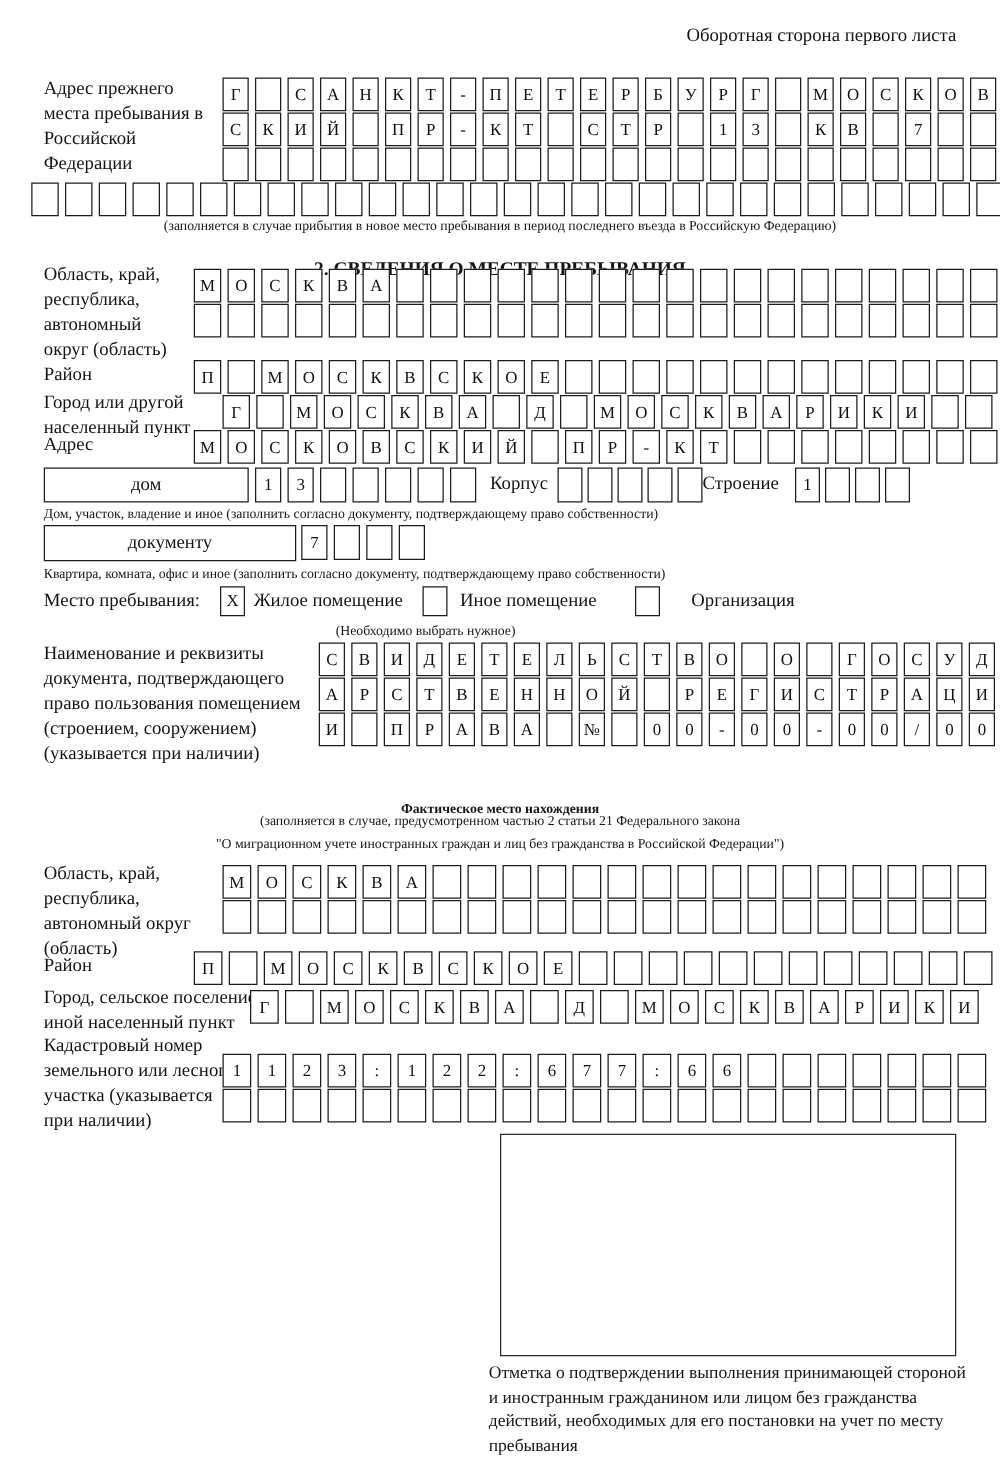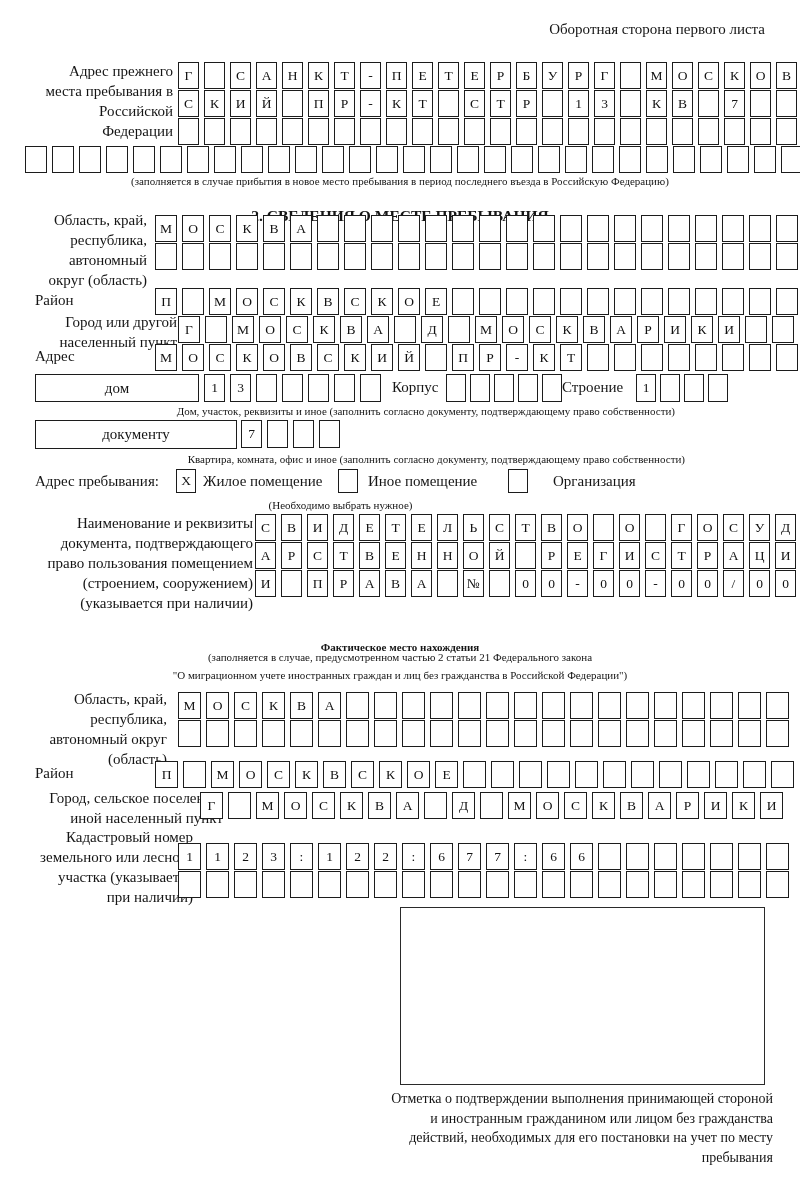--- a/index.html
+++ b/index.html
@@ -1,18 +1,18 @@
 <!DOCTYPE html>
 <html><head>
 <meta charset="utf-8">
 <style>
   html,body{margin:0;padding:0;background:#ffffff;}
   #page{position:relative;width:800px;height:1180px;background:#fff;
         font-family:Liberation Serif, serif;color:#151515;overflow:hidden;}
-  .abs{position:absolute;text-align:right;}
+  .abs{position:absolute;}
   .label{font-size:15px;line-height:1.33;}
   .small{font-size:11px;line-height:1.35;}
   .bold{font-weight:bold;margin-top:12px;}
   .center{left:0;width:800px;text-align:center;}
   .right{text-align:right;}
   .cellrow{display:flex;align-items:flex-start;}
   .cell{flex:0 0 auto;border:1.5px solid #1c1c1c;background:#fff;
         display:flex;align-items:center;justify-content:center;
         font-size:13.5px;color:#111;}
   
@@ -305,32 +305,32 @@
       <span class="cell"></span>
       <span class="cell"></span>
     </div>
   <div class="abs label" style="left:562px;top:378px">Строение</div>
   <div class="abs cellrow kor" style="left:636px;top:374px">
       <span class="cell">1</span>
       <span class="cell"></span>
       <span class="cell"></span>
       <span class="cell"></span>
     </div>
-  <div class="abs small" style="left:35px;top:404px;width:640px">Дом, участок, реквизиты и иное (заполнить согласно документу, подтверждающему право собственности)</div>
+  <div class="abs small" style="left:35px;top:404px;width:640px">Дом, участок, владение и иное (заполнить согласно документу, подтверждающему право собственности)</div>
 
   <div class="abs wbox" style="left:35px;top:420px;width:200px;height:27px">документу</div>
   <div class="abs cellrow hse" style="left:241px;top:420px">
       <span class="cell">7</span>
       <span class="cell"></span>
       <span class="cell"></span>
       <span class="cell"></span>
     </div>
   <div class="abs small" style="left:35px;top:452px;width:650px">Квартира, комната, офис и иное (заполнить согласно документу, подтверждающему право собственности)</div>
 
-  <div class="abs label" style="left:35px;top:472px">Адрес пребывания:</div>
+  <div class="abs label" style="left:35px;top:472px">Место пребывания:</div>
   <div class="abs chk" style="left:176px;top:469px">X</div>
   <div class="abs label" style="left:203px;top:472px">Жилое помещение</div>
   <div class="abs chk" style="left:338px;top:469px"></div>
   <div class="abs label" style="left:368px;top:472px">Иное помещение</div>
   <div class="abs chk" style="left:508px;top:469px"></div>
   <div class="abs label" style="left:553px;top:472px">Организация</div>
   <div class="abs small" style="left:243px;top:498px;width:195px;text-align:center">(Необходимо выбрать нужное)</div>
 
   <div class="abs label" style="left:35px;top:514px;width:218px">Наименование и реквизиты документа, подтверждающего право пользования помещением (строением, сооружением) (указывается при наличии)</div>
   <div class="abs cellrow doc" style="left:255px;top:514px">

